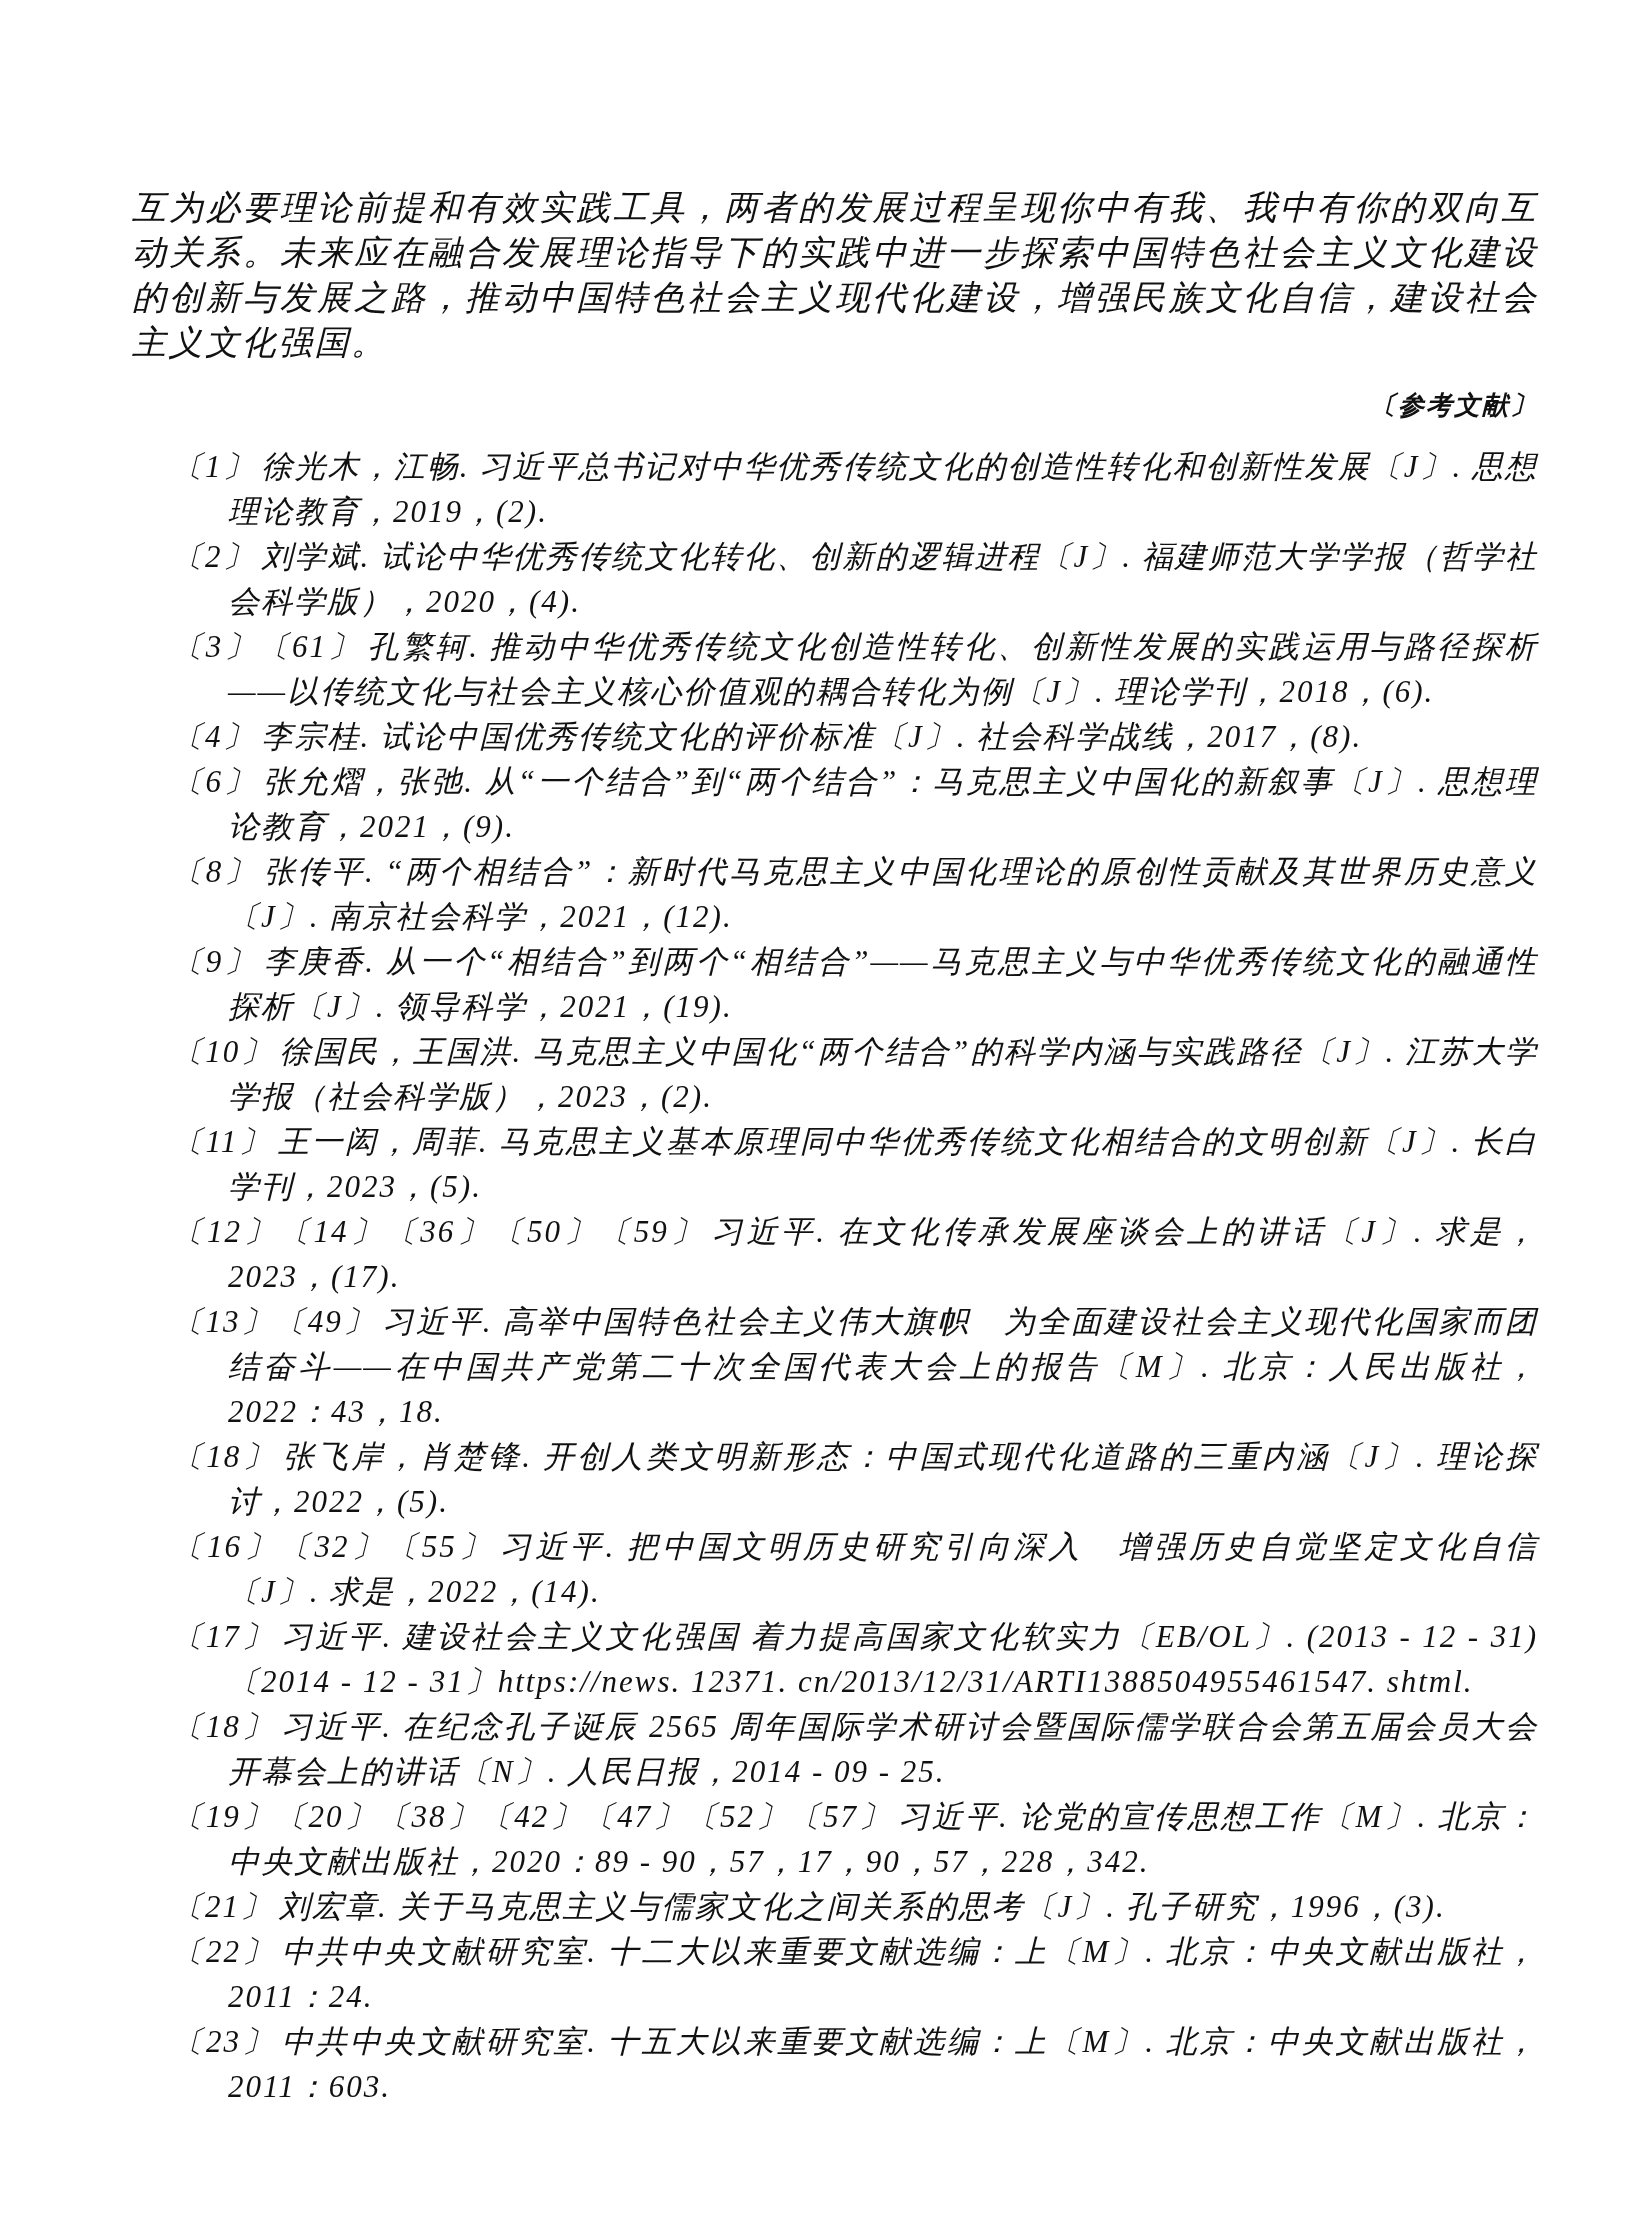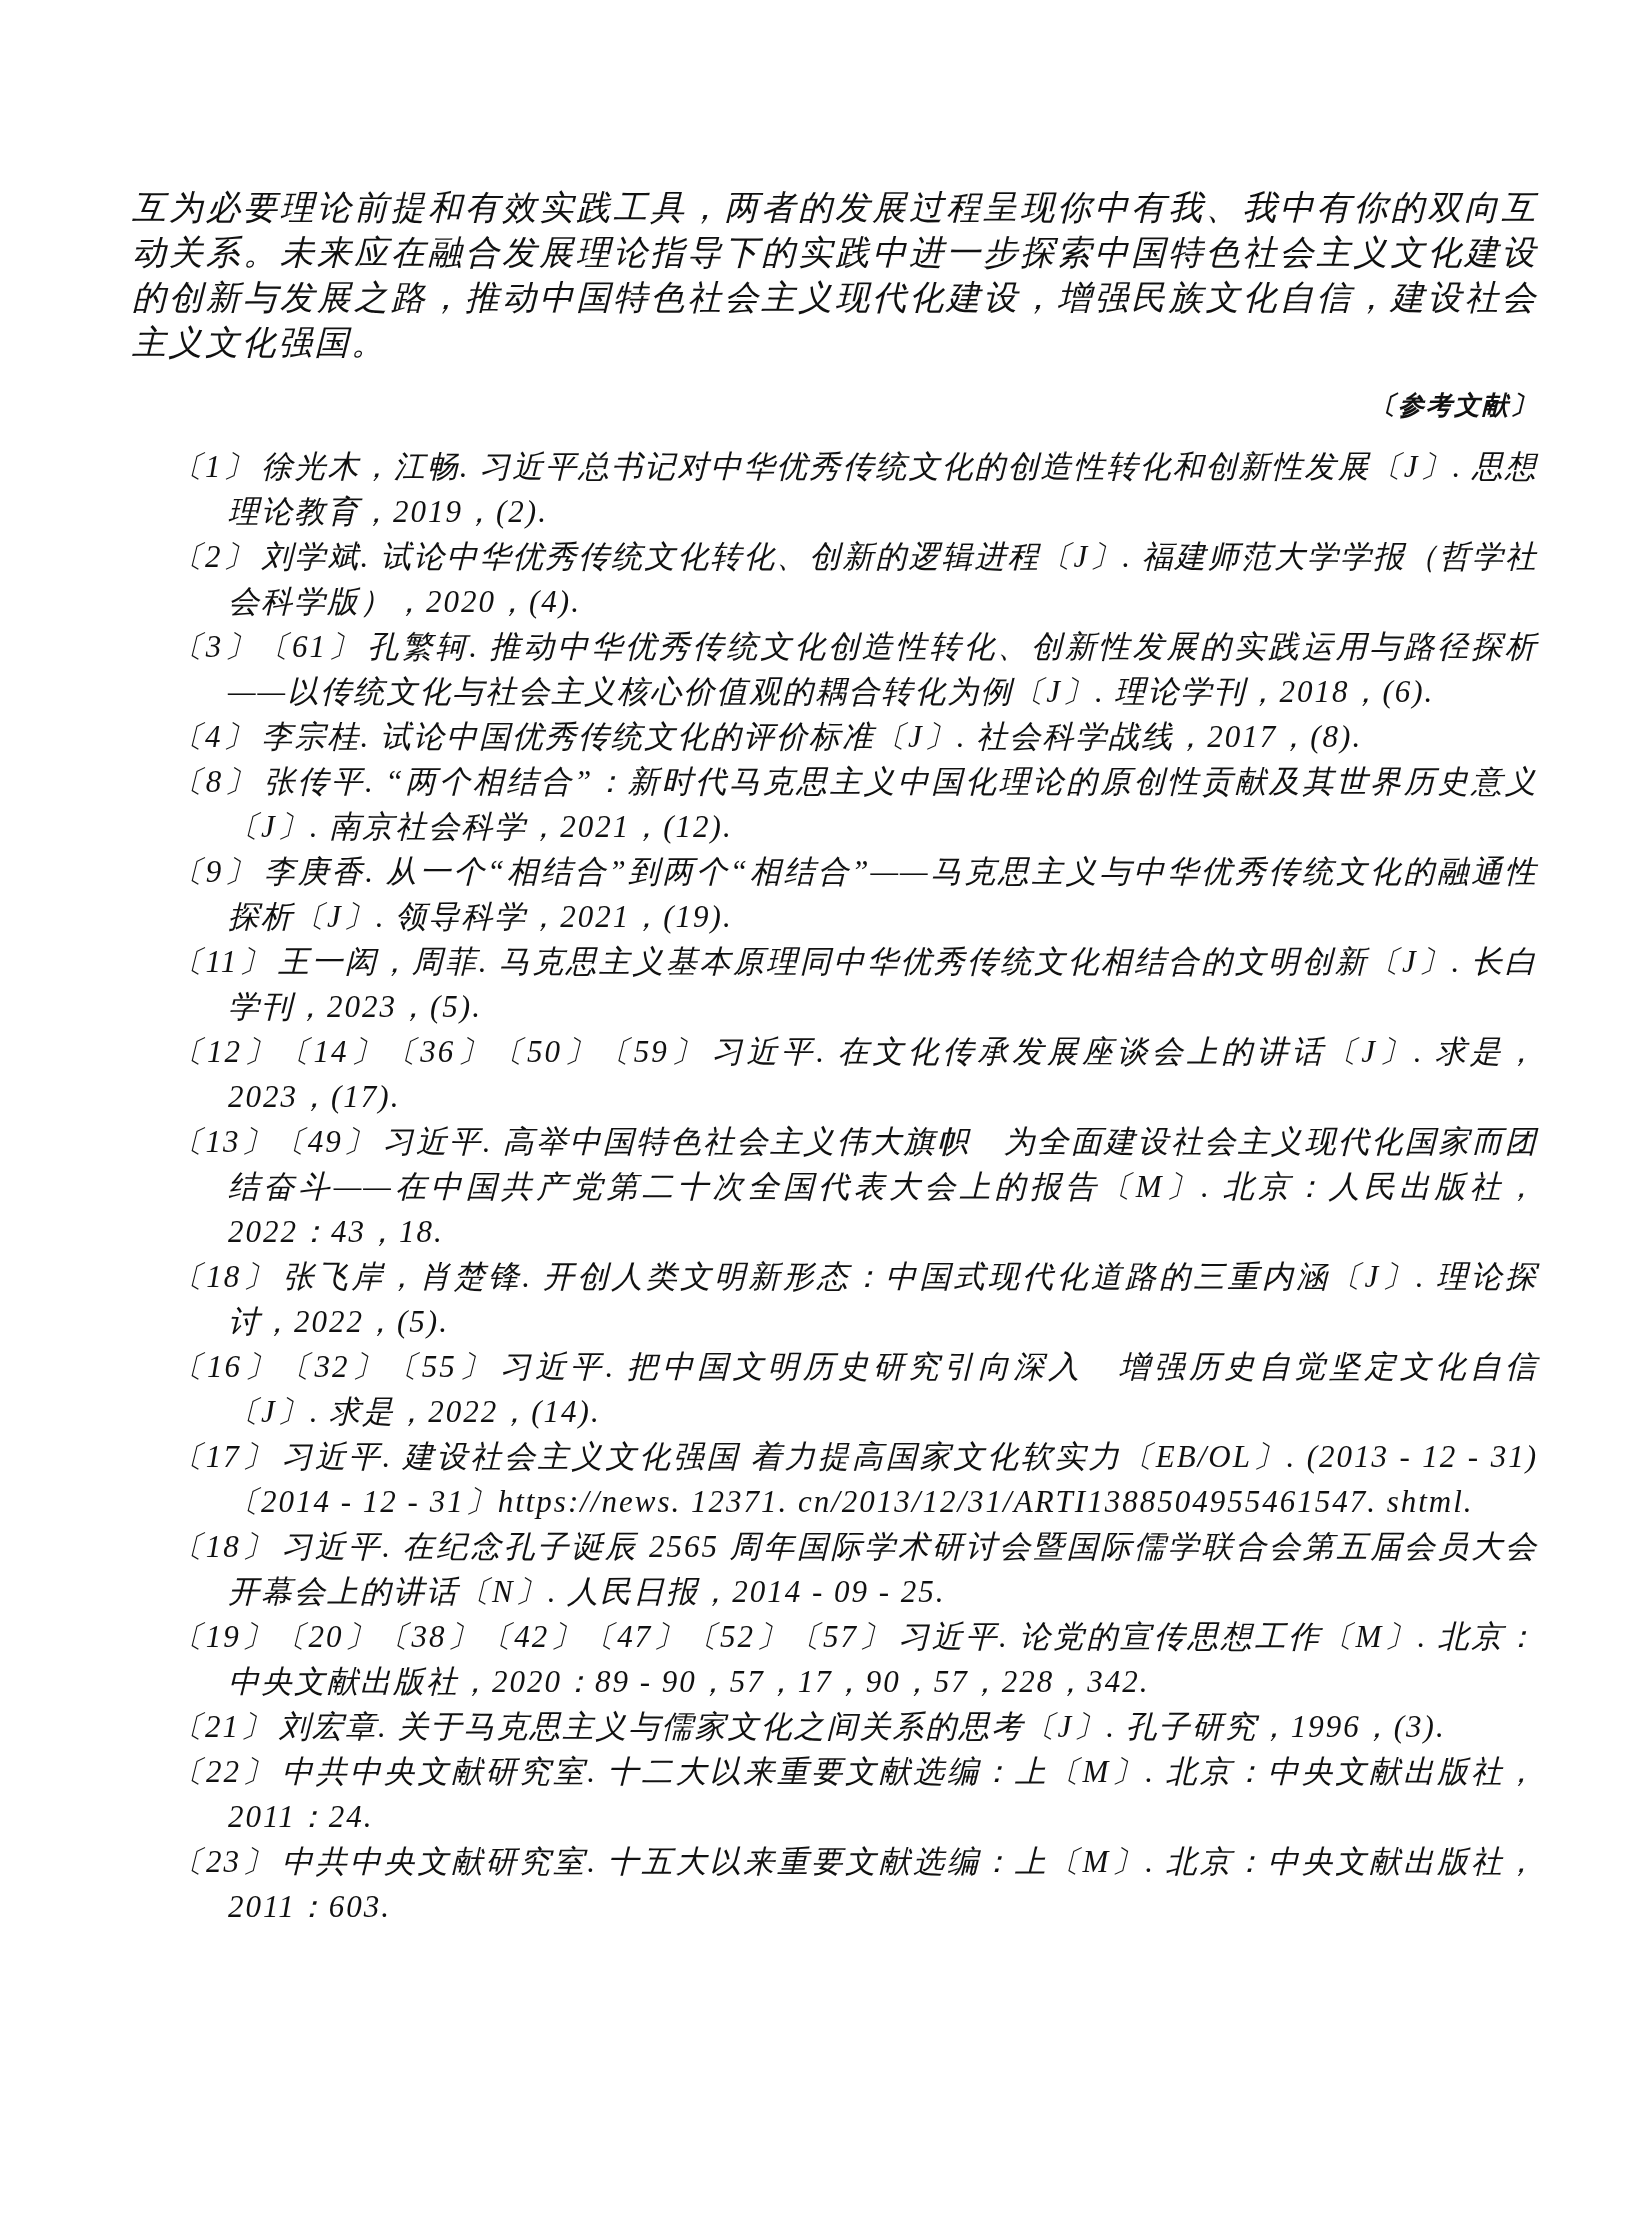--- a/index.html
+++ b/index.html
@@ -65,24 +65,30 @@
       <li class="ref">
     <span class="ref-label">〔2〕</span><span class="ref-text">刘学斌. 试论中华优秀传统文化转化、创新的逻辑进程〔J〕. 福建师范大学学报（哲学社会科学版），2020，(4).</span>
   </li>
       <li class="ref">
     <span class="ref-label">〔3〕〔61〕</span><span class="ref-text">孔繁轲. 推动中华优秀传统文化创造性转化、创新性发展的实践运用与路径探析——以传统文化与社会主义核心价值观的耦合转化为例〔J〕. 理论学刊，2018，(6).</span>
   </li>
       <li class="ref">
     <span class="ref-label">〔4〕</span><span class="ref-text">李宗桂. 试论中国优秀传统文化的评价标准〔J〕. 社会科学战线，2017，(8).</span>
   </li>
       <li class="ref">
+    <span class="ref-label">〔6〕</span><span class="ref-text">张允熠，张弛. 从“一个结合”到“两个结合”：马克思主义中国化的新叙事〔J〕. 思想理论教育，2021，(9).</span>
+  </li>
+      <li class="ref">
     <span class="ref-label">〔8〕</span><span class="ref-text">张传平. “两个相结合”：新时代马克思主义中国化理论的原创性贡献及其世界历史意义〔J〕. 南京社会科学，2021，(12).</span>
   </li>
       <li class="ref">
     <span class="ref-label">〔9〕</span><span class="ref-text">李庚香. 从一个“相结合”到两个“相结合”——马克思主义与中华优秀传统文化的融通性探析〔J〕. 领导科学，2021，(19).</span>
+  </li>
+      <li class="ref">
+    <span class="ref-label">〔10〕</span><span class="ref-text">徐国民，王国洪. 马克思主义中国化“两个结合”的科学内涵与实践路径〔J〕. 江苏大学学报（社会科学版），2023，(2).</span>
   </li>
       <li class="ref">
     <span class="ref-label">〔11〕</span><span class="ref-text">王一闳，周菲. 马克思主义基本原理同中华优秀传统文化相结合的文明创新〔J〕. 长白学刊，2023，(5).</span>
   </li>
       <li class="ref">
     <span class="ref-label">〔12〕〔14〕〔36〕〔50〕〔59〕</span><span class="ref-text">习近平. 在文化传承发展座谈会上的讲话〔J〕. 求是，2023，(17).</span>
   </li>
       <li class="ref">
     <span class="ref-label">〔13〕〔49〕</span><span class="ref-text">习近平. 高举中国特色社会主义伟大旗帜　为全面建设社会主义现代化国家而团结奋斗——在中国共产党第二十次全国代表大会上的报告〔M〕. 北京：人民出版社，2022：43，18.</span>
   </li>

